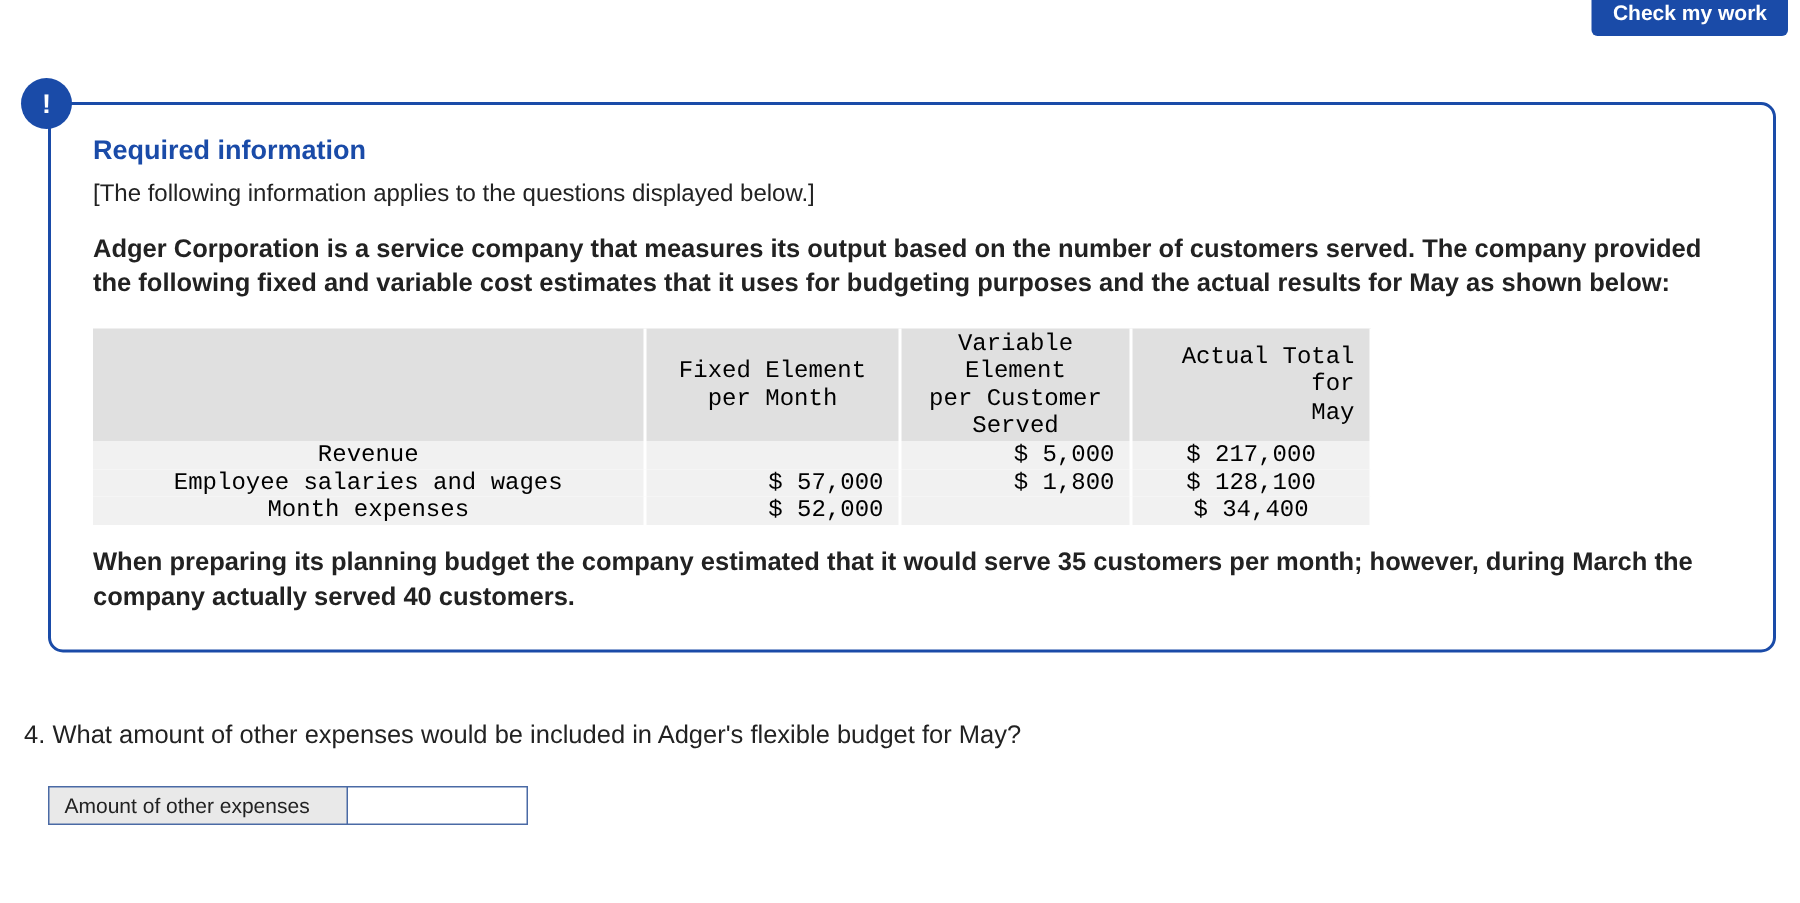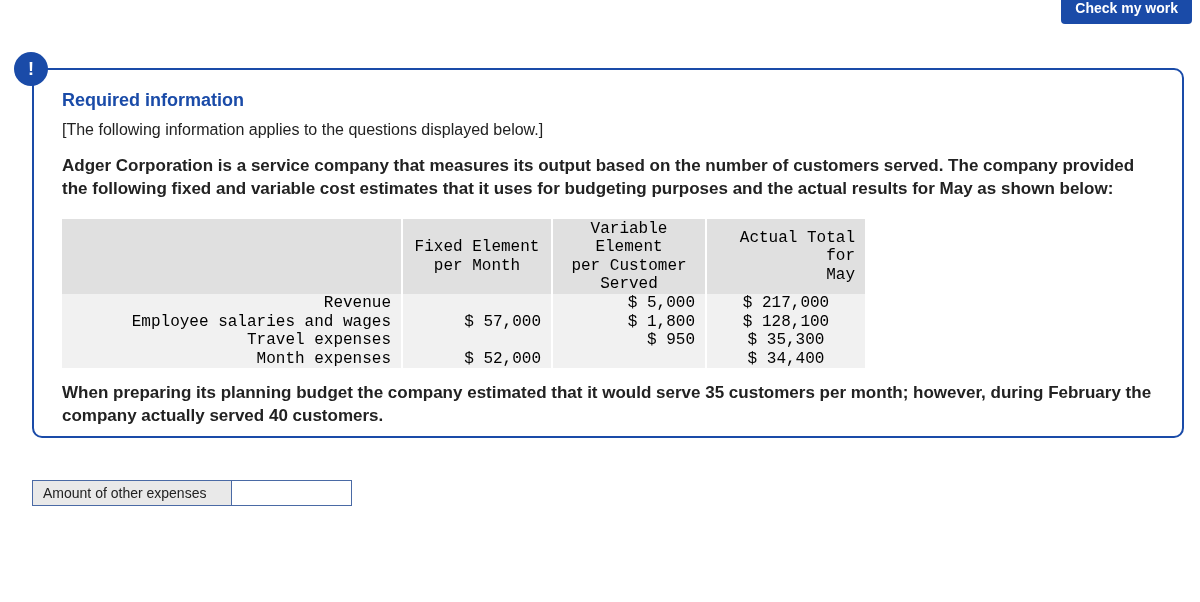--- a/index.html
+++ b/index.html
@@ -42,21 +42,21 @@
     font-size: 18px;
     z-index: 5;
   }
   .info-box {
     position: absolute;
     top: 68px;
     left: 32px;
     right: 16px;
     border: 2px solid #1a4ba8;
     border-radius: 10px;
-    padding: 20px 28px 8px 28px;
+    padding: 20px 28px 24px 28px;
     background: #fff;
   }
   .req-title {
     color: #1a4ba8;
     font-weight: 700;
     font-size: 18px;
     margin: 0 0 10px 0;
   }
   .italic-note {
     font-size: 16px;
@@ -86,24 +86,24 @@
     line-height: 1.15;
   }
   .data-table td {
     background: #f1f1f1;
     padding: 0px 10px;
     border-right: 2px solid #fff;
     line-height: 1.15;
     white-space: nowrap;
   }
   .data-table .row-label {
-    text-align: right;
-    width: 340px;
-  }
-  .data-table .col-fixed { width: 150px; text-align: right; margin-top: 44px; }
+    text-align: center;
+    width: 368px;
+  }
+  .data-table .col-fixed { width: 170px; text-align: right; margin-top: 44px; }
   .data-table .col-var   { width: 154px; text-align: right; }
   .data-table .col-act   { width: 160px; text-align: center; }
   .data-table th.col-fixed,
   .data-table th.col-var,
   .data-table th.col-act { text-align: center; }
   .data-table .empty-th { background: #e0e0e0; }
   .question-area {
     position: absolute;
     top: 480px;
     left: 16px;
@@ -176,35 +176,33 @@
         <td class="col-var">$ 5,000</td>
         <td class="col-act">$ 217,000</td>
       </tr>
       <tr>
         <td class="row-label">Employee salaries and wages</td>
         <td class="col-fixed">$ 57,000</td>
         <td class="col-var">$ 1,800</td>
         <td class="col-act">$ 128,100</td>
       </tr>
       <tr>
-        <td class="row-label">Travel expenses</td>
-        <td class="col-fixed"></td>
-        <td class="col-var">$ 950</td>
-        <td class="col-act">$ 35,300</td>
-      </tr>
-      <tr>
         <td class="row-label">Month expenses</td>
         <td class="col-fixed">$ 52,000</td>
         <td class="col-var"></td>
         <td class="col-act">$ 34,400</td>
       </tr>
     </tbody>
   </table>
 
-  <p class="body-text" style="margin-bottom:0;">When preparing its planning budget the company estimated that it would serve 35 customers per month; however, during February the company actually served 40 customers.</p>
+  <p class="body-text" style="margin-bottom:0;">When preparing its planning budget the company estimated that it would serve 35 customers per month; however, during March the company actually served 40 customers.</p>
 </div>
 
 <div class="question-area">
+  <p class="question-text">
+    <span>4.</span>
+    <span>What amount of other expenses would be included in Adger's flexible budget for May?</span>
+  </p>
   <div class="answer-row">
     <div class="answer-label">Amount of other expenses</div>
     <input class="answer-input" type="text" value="" style="">
   </div>
 </div>
 
 </body></html>

